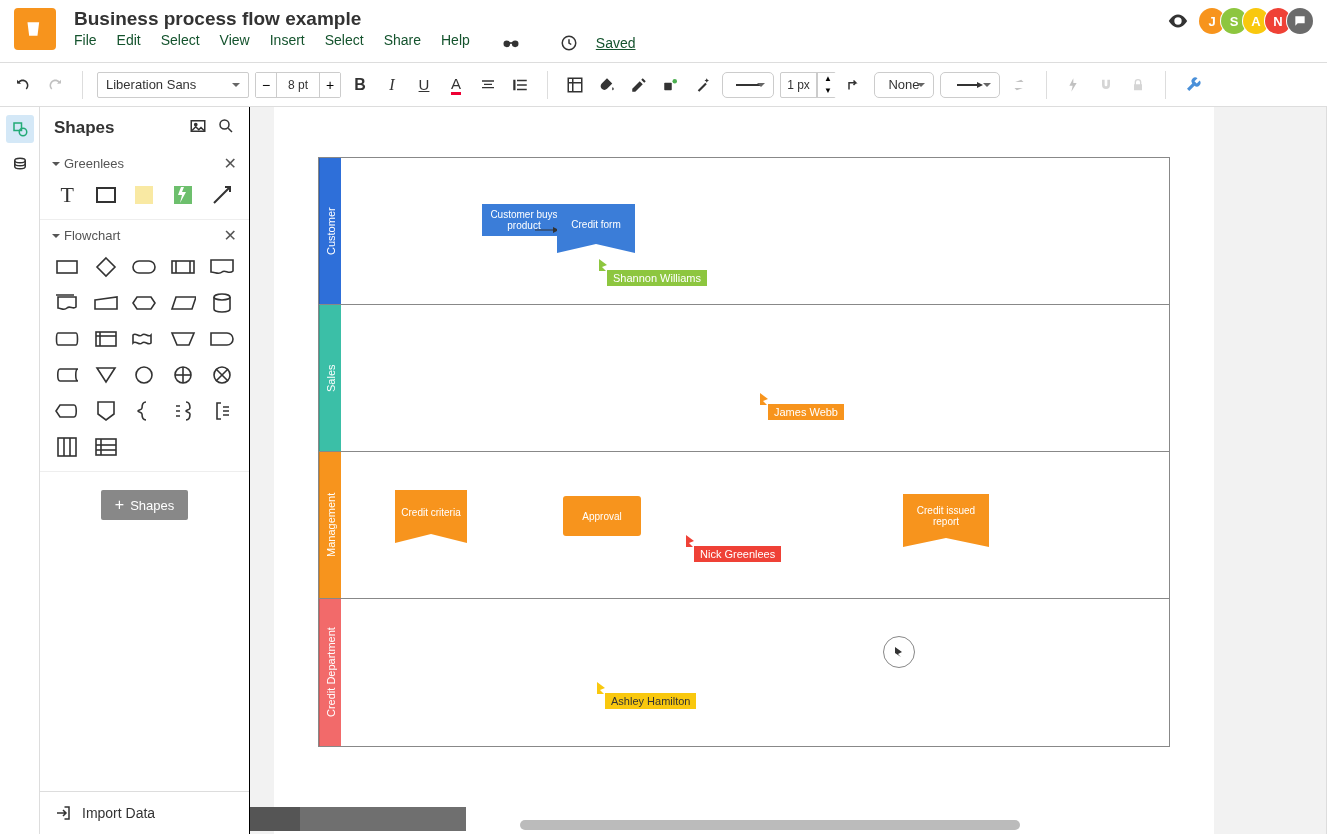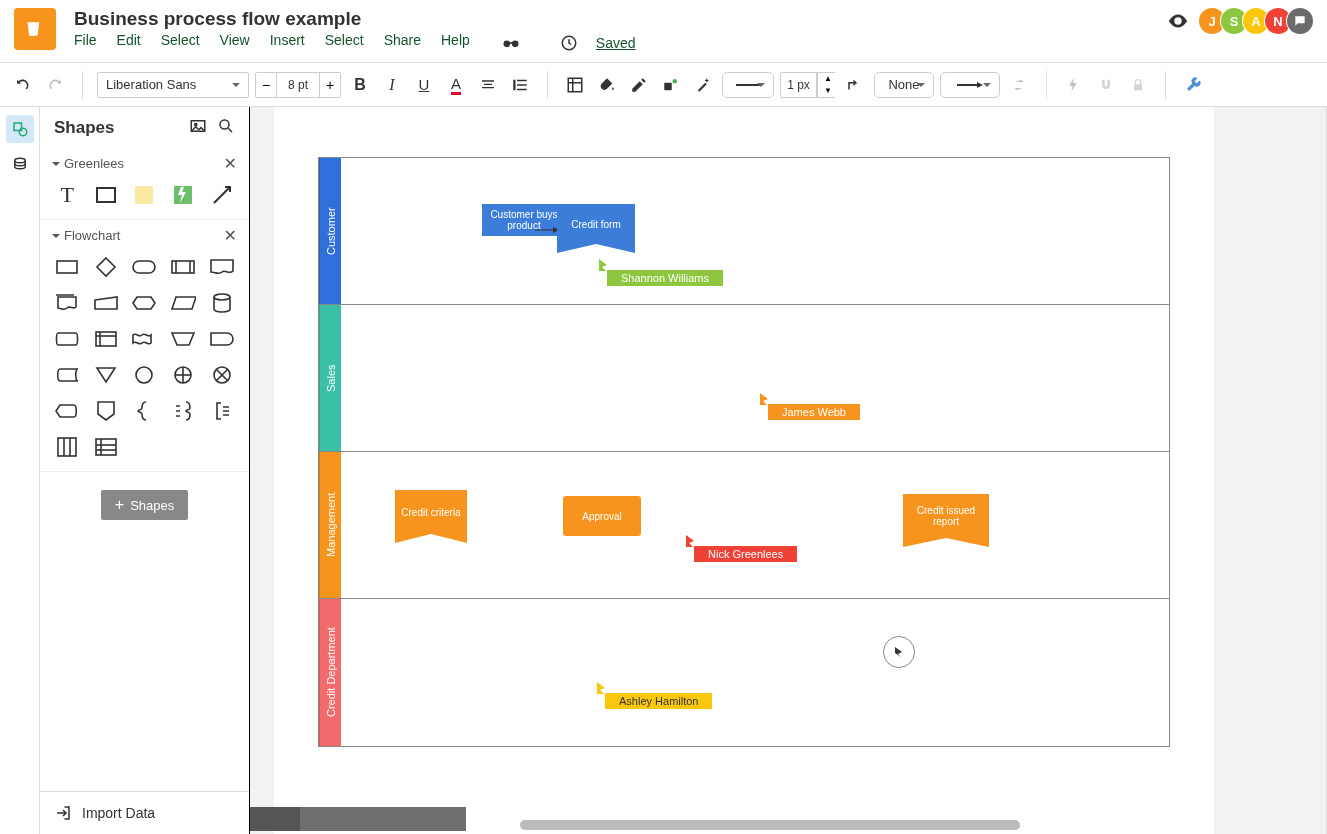--- a/index.html
+++ b/index.html
@@ -58,21 +58,21 @@
   .canvas-wrap { flex:1; background:#f2f2f2; position:relative; overflow:auto; border-right:1px solid #ddd; }
   .page { position:absolute; left:24px; top:0; width:940px; height:800px; background:#fff; }
   .swim { display:flex; flex-direction:column; position:absolute; left:44px; top:50px; width:852px; border:1px solid #888; }
   .lane { display:flex; min-height:140px; border-bottom:1px solid #888; position:relative; }
   .lane:last-child { border-bottom:none; }
   .lane-label { width:22px; display:flex; align-items:center; justify-content:center; font-size:11px; color:#fff; writing-mode: vertical-rl; transform: rotate(180deg); border-right:1px solid rgba(0,0,0,0.15); }
   .lane-body { flex:1; position:relative; }
   .shape-box { position:absolute; background:#3b7dd8; color:#fff; font-size:10px; display:flex; align-items:center; justify-content:center; text-align:center; padding:4px; border-radius:0; }
   .flag::after { content:""; position:absolute; left:0; right:0; bottom:-9px; height:9px; background:inherit; clip-path: polygon(0 0, 100% 0, 100% 100%, 50% 0, 0 100%); }
   .orng { background:#f7941d; color:#fff; }
-  .cursor-lbl { position:absolute; font-size:11px; padding:2px 14px; color:#fff; }
+  .cursor-lbl { position:absolute; font-size:11px; padding:2px 6px; color:#fff; }
 
   .hscroll { position:absolute; left:0; right:20px; bottom:4px; height:10px; }
   .hscroll-thumb { position:absolute; left:270px; width:500px; height:100%; background:#bbb; border-radius:5px; }
 </style>
 </head>
 <body>
 
 <div class="app">
 
   <div class="header">

